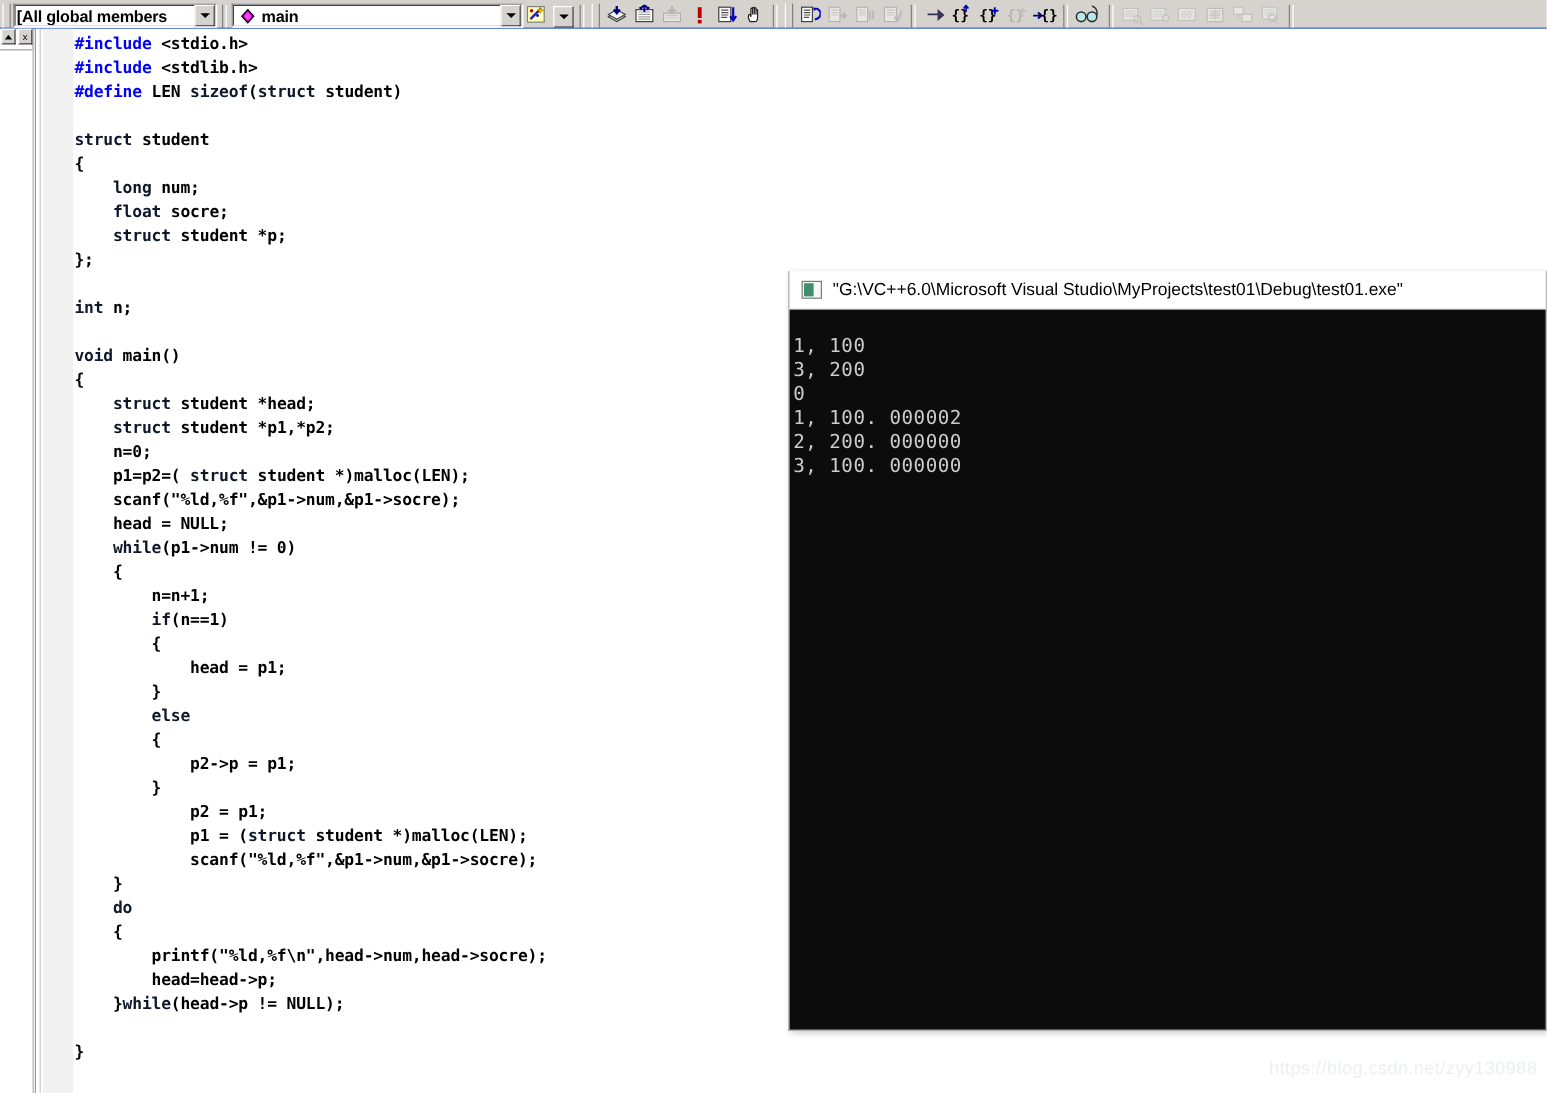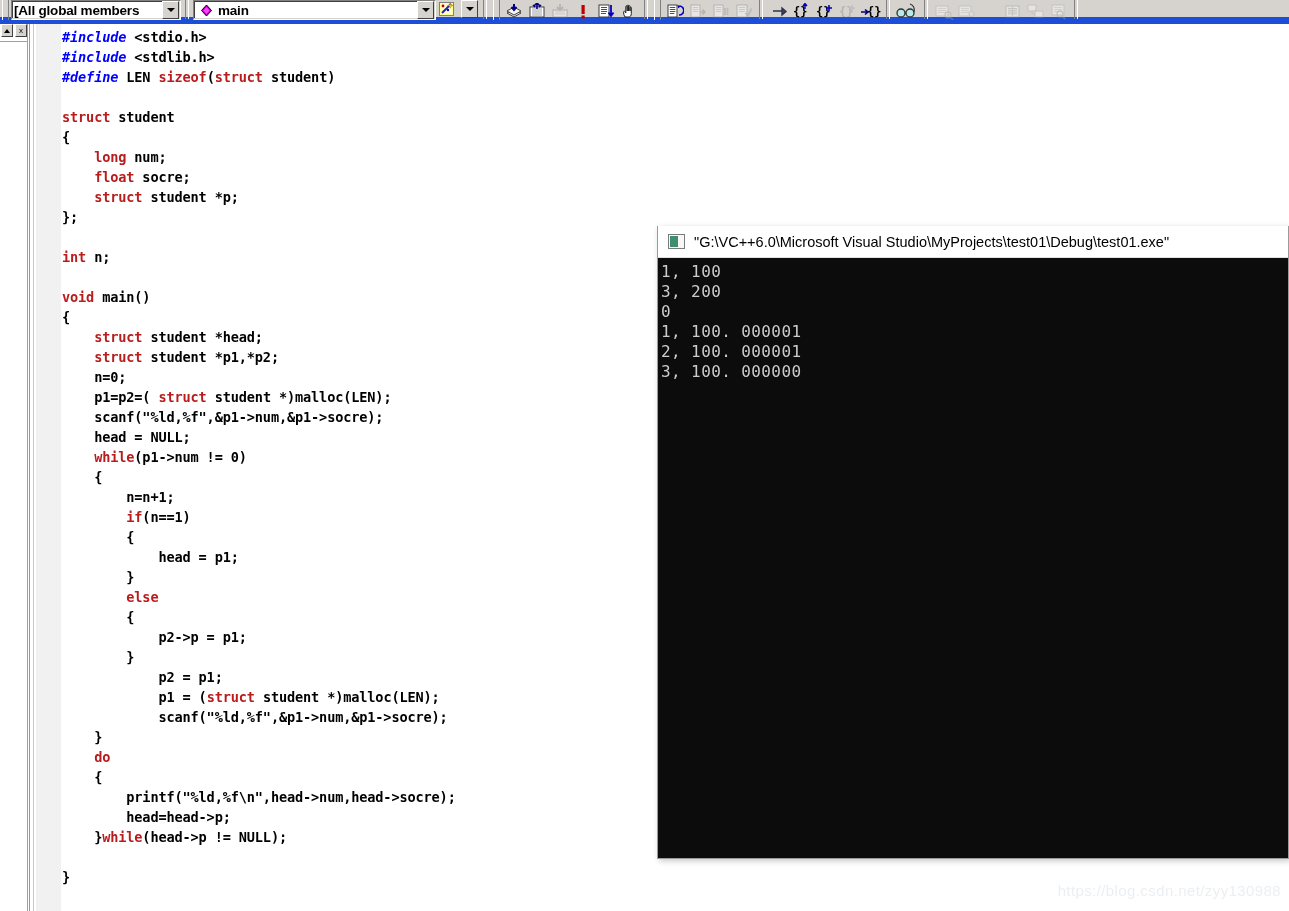--- a/index.html
+++ b/index.html
@@ -17,23 +17,23 @@
     background: #ffffff;
   }
 
   
   .toolbar {
     position: absolute;
     left: 0; top: 0;
     width: 1289px; height: 24px;
     background: #d6d3ce;
     display: flex;
-    align-items: flex-start;
-    box-sizing: border-box;
-    border-bottom: 7px solid #1d4ed8;
+    align-items: flex-end;
+    box-sizing: border-box;
+    border-bottom: 1px solid #1d4ed8;
   }
 
   .tb-grip {
     width: 5px; height: 20px;
     margin: 0 2px;
     border-left: 1px solid #ffffff;
     border-right: 1px solid #808080;
     flex: none;
   }
 
@@ -187,22 +187,22 @@
     left: 33px; top: 3px;
     right: 0; bottom: 0;
     font-family: "DejaVu Sans Mono", monospace;
     font-size: 13.6px;
     font-weight: bold;
     line-height: 20px;
     color: #000000;
     white-space: pre;
     letter-spacing: -0.15px;
   }
-  .code .kw { color: #b91c1c; }
-  .code .pp { color: #0000ff; font-style: italic; }
+  .code .kw { color: #0f172a; }
+  .code .pp { color: #0000ff; }
 
   
   .console-win {
     position: absolute;
     left: 657px; top: 226px;
     width: 632px; height: 633px;
     background: #f0f0f0;
     border: 1px solid #9b9b9b;
     border-top: none;
     box-sizing: border-box;
@@ -238,21 +238,21 @@
     font-size: 14.5px;
     color: #000000;
     white-space: nowrap;
     overflow: hidden;
   }
   .console-body {
     position: absolute;
     left: 0; top: 32px;
     right: 0; bottom: 0;
     background: #0c0c0c;
-    padding: 4px 0 0 3px;
+    padding: 20px 0 0 3px;
     box-sizing: border-box;
     overflow: hidden;
   }
   .console-line {
     font-family: "DejaVu Sans Mono", monospace;
     font-size: 16px;
     line-height: 20px;
     color: #cccccc;
     white-space: pre;
     letter-spacing: 0.4px;
@@ -533,21 +533,21 @@
 
   <div class="console-win">
     <div class="console-title">
       <span class="console-icon"></span>
       <span class="console-title-text">"G:\VC++6.0\Microsoft Visual Studio\MyProjects\test01\Debug\test01.exe"</span>
     </div>
     <div class="console-body" id="console-out">
         <div class="console-line">1, 100</div>
         <div class="console-line">3, 200</div>
         <div class="console-line">0</div>
-        <div class="console-line">1, 100. 000001</div>
-        <div class="console-line">2, 100. 000001</div>
+        <div class="console-line">1, 100. 000002</div>
+        <div class="console-line">2, 200. 000000</div>
         <div class="console-line">3, 100. 000000</div>
       </div>
   </div>
 
   <div class="watermark">https://blog.csdn.net/zyy130988</div>
 
 </div>
 
 </body></html>

